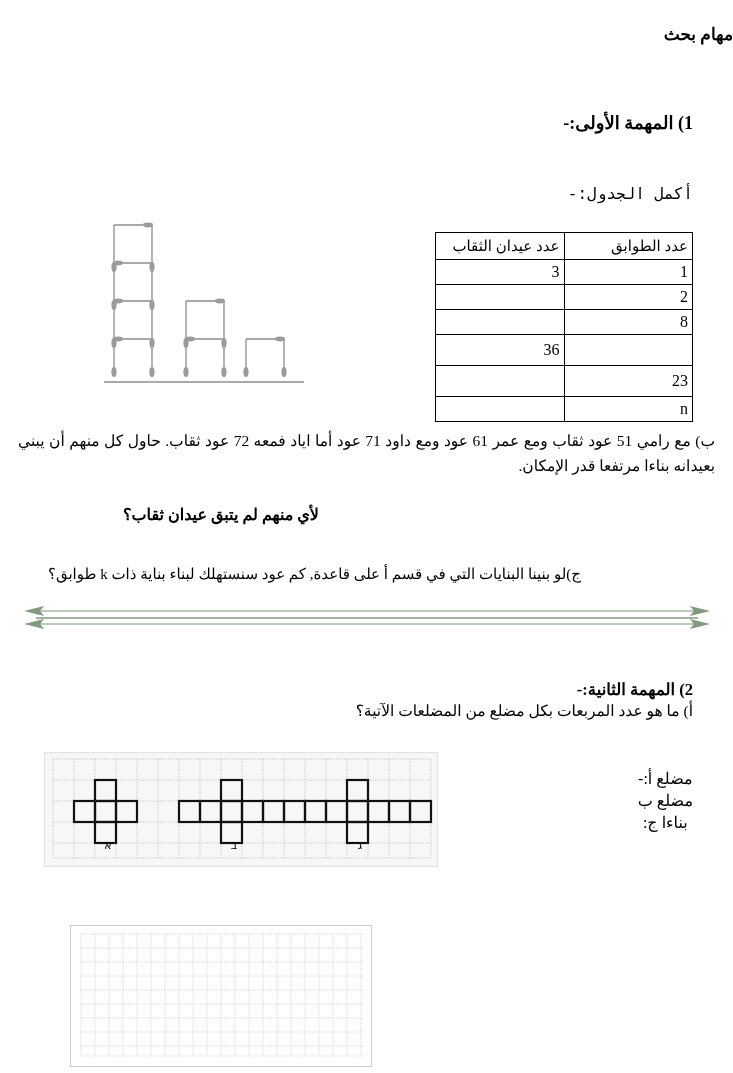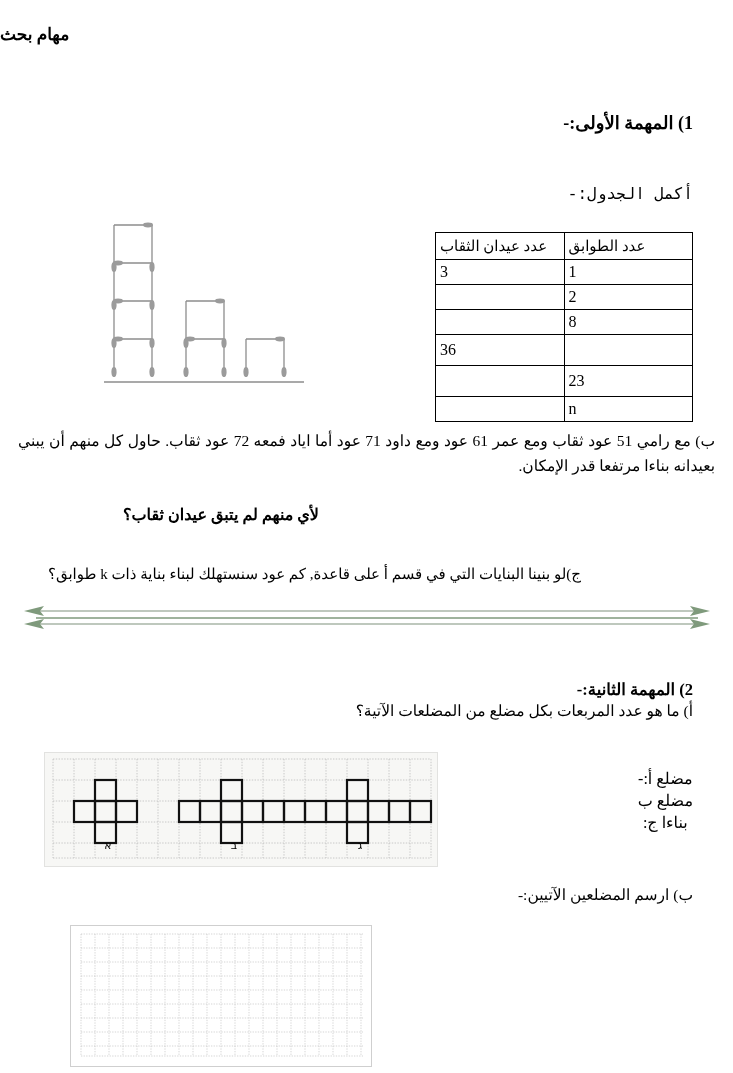--- a/index.html
+++ b/index.html
@@ -21,21 +21,21 @@
     width: 733px;
     height: 1073px;
   }
 
   
   .doc-title {
     position: absolute;
     top: 24px;
     left: 0;
     width: 733px;
-    text-align: left;
+    text-align: right;
     font-weight: bold;
     font-size: 17px;
     letter-spacing: 0px;
   }
   .rtl-line {
     position: absolute;
     direction: rtl;
     text-align: right;
     font-size: 16px;
     line-height: 1.45;
@@ -73,21 +73,21 @@
   table.data-table {
     border-collapse: collapse;
     width: 258px;
     direction: rtl;
     font-size: 16px;
   }
   table.data-table th,
   table.data-table td {
     border: 1px solid #000;
     height: 24px;
-    text-align: left;
+    text-align: right;
     font-weight: normal;
     padding: 0 4px;
     vertical-align: middle;
   }
   table.data-table thead th { height: 26px; font-size: 15px; }
   table.data-table td.c-floors { width: 50%; }
   table.data-table td.c-sticks { width: 50%; }
   table.data-table tr.tall td { height: 30px; }
 
   
@@ -356,21 +356,20 @@
     <div style="position:absolute; left:179px; top:86px; width:20px; text-align:center; font-size:11px; font-family:'DejaVu Sans',sans-serif;">ב</div>
     <div style="position:absolute; left:305px; top:86px; width:20px; text-align:center; font-size:11px; font-family:'DejaVu Sans',sans-serif;">ג</div>
   </div>
 
   <div class="poly-labels">
     <div>مضلع أ:-</div>
     <div>مضلع ب</div>
     <div>بناءا ج:</div>
   </div>
 
-  <div class="rtl-line" id="task2-b">ب) ارسم المضلعين الآتيين:-</div>
 
   <div class="blank-grid">
     <svg width="298" height="138" viewBox="0 0 298 138" xmlns="http://www.w3.org/2000/svg">
       <g stroke="#c3c3c3" stroke-width="0.7" stroke-dasharray="1.3 1.3">
         <line x1="8" y1="8" x2="290" y2="8"></line>
         <line x1="8" y1="22" x2="290" y2="22"></line>
         <line x1="8" y1="36" x2="290" y2="36"></line>
         <line x1="8" y1="50" x2="290" y2="50"></line>
         <line x1="8" y1="64" x2="290" y2="64"></line>
         <line x1="8" y1="78" x2="290" y2="78"></line>

